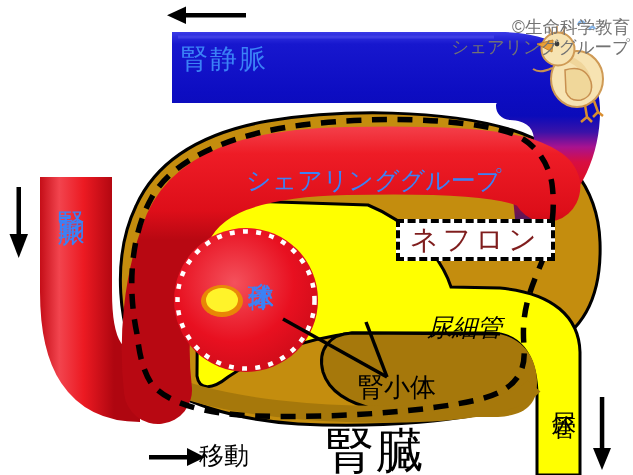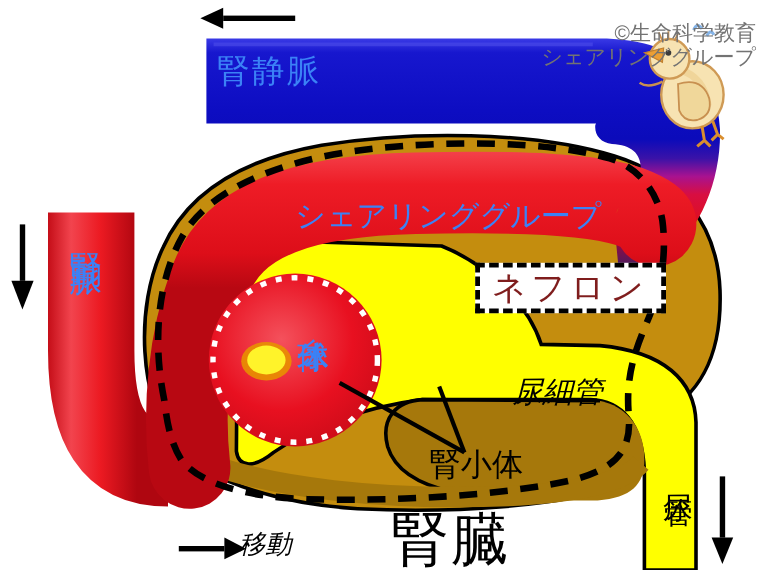--- a/index.html
+++ b/index.html
@@ -14,21 +14,21 @@
   .t-vein{left:181px;top:45px;font-size:27px;letter-spacing:2px;}
   .t-artery{left:57px;top:189px;font-size:27px;letter-spacing:4px;}
   .t-capillary{left:246px;top:167px;font-size:25px;letter-spacing:0px;}
   .t-glom{left:247px;top:261px;font-size:26px;letter-spacing:2px;}
   .t-bowman{left:294px;top:257px;width:88px;font-size:25px;line-height:1.25;
             text-align:center;white-space:normal;word-break:break-all;}
   .t-tubule{left:427px;top:314px;font-size:25px;font-style:italic;}
   .t-corpuscle{left:358px;top:374px;font-size:26px;}
   .t-ureter{left:551px;top:392px;font-size:25px;letter-spacing:4px;}
   .t-kidney{left:326px;top:426px;font-size:48px;letter-spacing:2px;}
-  .t-move{left:199px;top:442px;font-size:22px;font-style:italic;}
+  .t-move{left:199px;top:442px;font-size:25px;}
   .nephron-box{
     position:absolute;left:396px;top:219px;background:#ffffff;border:4px dashed #000;
     padding:1px 10px;font-size:28px;letter-spacing:4px;line-height:1.15;color:#7f1d1d;
   }
   .copyright{
     position:absolute;right:3px;top:17px;text-align:right;font-size:17.5px;
     line-height:1.16;color:#737373;
   }
 </style>
 </head>

